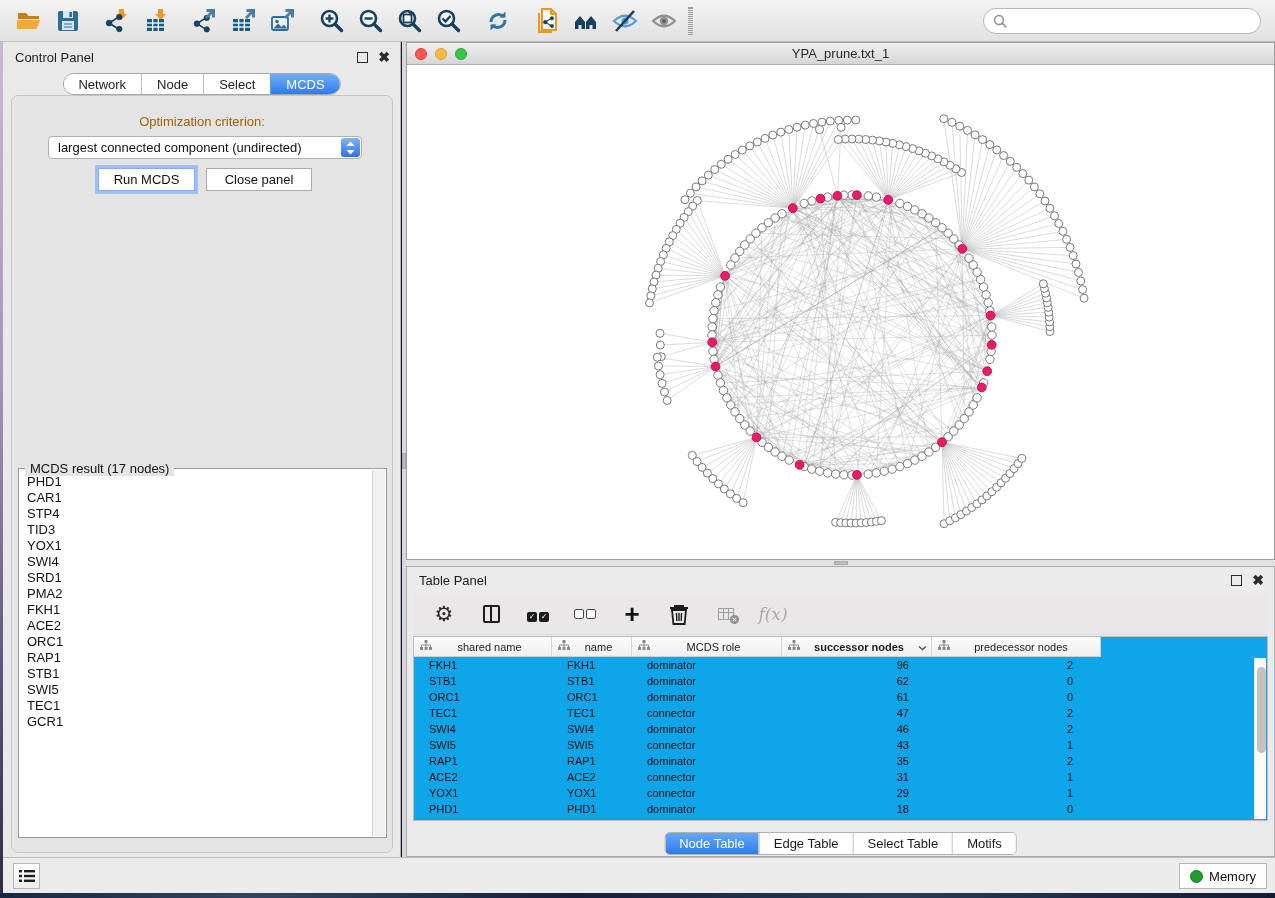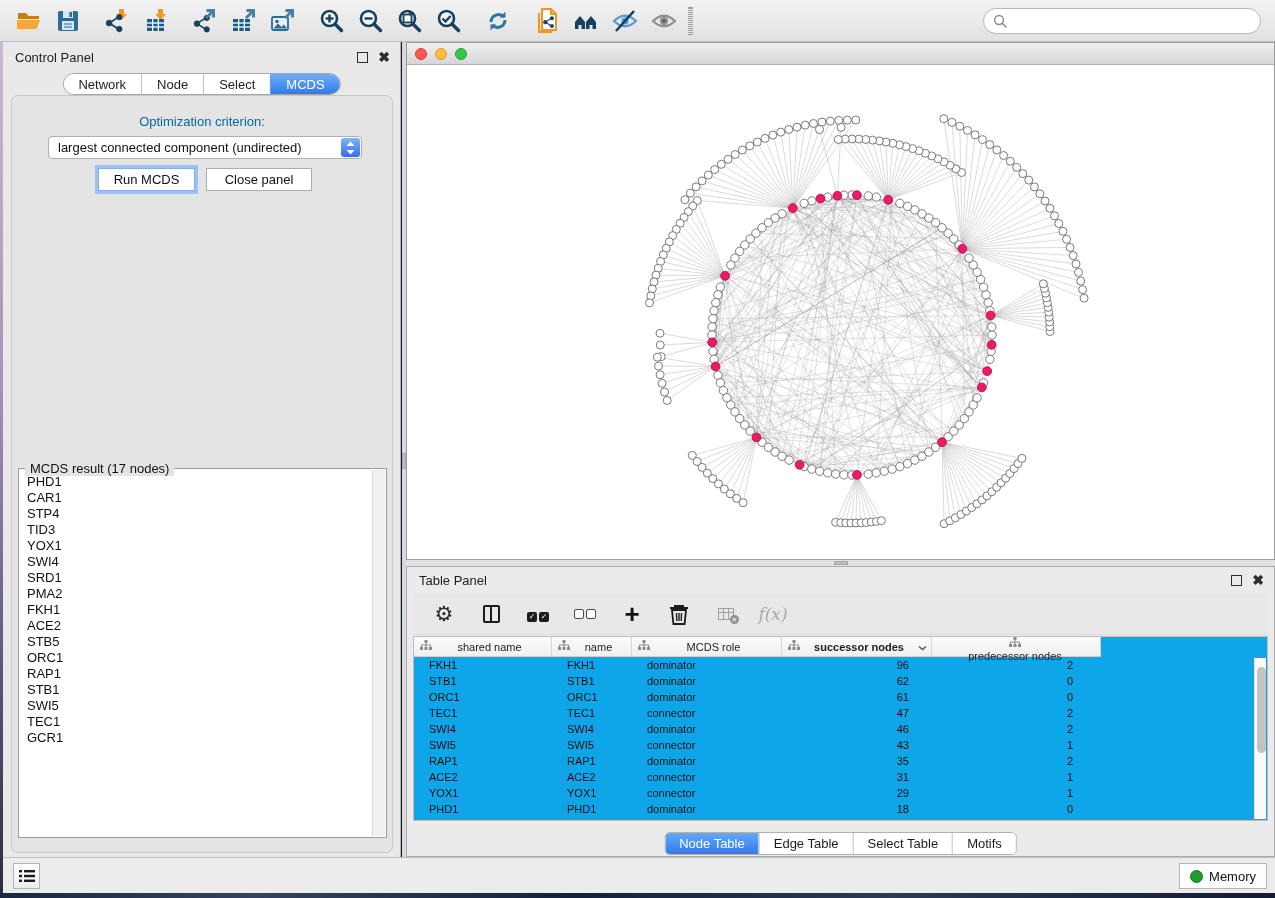--- a/index.html
+++ b/index.html
@@ -29,21 +29,21 @@
   .cp-header .spacer { flex:1; }
   .mini-float { width:11px; height:11px; border:1.6px solid #2c2c2c; display:inline-block; margin-right:10px; }
   .mini-close { font-size:14px; font-weight:bold; color:#2c2c2c; line-height:11px; }
   .cp-tabs { position:absolute; top:31px; left:50%; transform:translateX(-50%); display:flex; height:22px;
     border:1px solid #a6a6a6; border-radius:11px; overflow:hidden; background:#fff; z-index:3; }
   .cp-tab { padding:0 15px; font-size:13px; line-height:21px; color:#222; border-left:1px solid #bdbdbd; background:#fff; }
   .cp-tab:first-child { border-left:none; }
   .cp-tab.active { background:linear-gradient(#72aef7,#2e7bef); color:#fff; border-left-color:#5f97e0; }
   .cp-inner { position:absolute; left:8px; top:53px; width:382px; height:758px;
     background:#e4e4e4; border:1px solid #c7c7c7; border-radius:7px; }
-  .opt-label { position:absolute; top:18px; width:100%; text-align:center; font-size:13px; color:#0369a1; }
+  .opt-label { position:absolute; top:18px; width:100%; text-align:center; font-size:13px; color:#a16207; }
   .dropdown { position:absolute; left:36px; top:40px; width:314px; height:23px; background:#fff;
     border:1px solid #b1b1b1; border-radius:4px; font-size:13px; color:#111;
     display:flex; align-items:center; padding-left:9px; }
   .stepper { position:absolute; right:1px; top:1px; width:19px; height:19px; border-radius:3px;
     background:linear-gradient(#82b4f9,#2f6fe8); display:flex; flex-direction:column; align-items:center; justify-content:center; gap:2px; }
   .btn { position:absolute; height:23px; background:#fff; border:1px solid #ababab; border-radius:0;
     font-size:13px; color:#111; font-family:"Liberation Sans",sans-serif; }
   .btn-run { left:86px; top:72px; width:97px; border-color:#85aeee; box-shadow:0 0 0 3px rgba(90,155,255,.5); }
   .btn-close { left:194px; top:72px; width:106px; }
   .groupbox { position:absolute; left:6px; top:372px; width:369px; height:370px; border:1px solid #9a9a9a; background:#fff; }
@@ -322,21 +322,20 @@
             <div>PHD1</div>
             <div>CAR1</div>
             <div>STP4</div>
             <div>TID3</div>
             <div>YOX1</div>
             <div>SWI4</div>
             <div>SRD1</div>
             <div>PMA2</div>
             <div>FKH1</div>
             <div>ACE2</div>
-            <div>STB5</div>
             <div>ORC1</div>
             <div>RAP1</div>
             <div>STB1</div>
             <div>SWI5</div>
             <div>TEC1</div>
             <div>GCR1</div>
           </div>
         <div class="list-scroll"></div>
       </div>
     </div>
@@ -346,20 +345,21 @@
       <div class="v-grip"></div>
     </div>
 
   <div class="network-window">
     <div class="nw-titlebar">
       <div class="lights">
         <span class="light" style="background:#fc5753;border:1px solid #df3b38;"></span>
         <span class="light" style="background:#fdbc40;border:1px solid #de9b2d;"></span>
         <span class="light" style="background:#33c748;border:1px solid #27a336;"></span>
       </div>
+      <div class="nw-title">YPA_prune.txt_1</div>
     </div>
     <div class="nw-canvas">
       <svg id="net-svg" width="867" height="496" viewBox="0 0 867 496">
           <g stroke="#999999" stroke-opacity="0.38" stroke-width="0.7">
             <line x1="318.1" y1="210.8" x2="313.4" y2="222.1"></line>
             <line x1="318.1" y1="210.8" x2="528.6" y2="382.3"></line>
             <line x1="318.1" y1="210.8" x2="375.0" y2="391.2"></line>
             <line x1="318.1" y1="210.8" x2="515.0" y2="148.8"></line>
             <line x1="318.1" y1="210.8" x2="305.9" y2="286.3"></line>
             <line x1="318.1" y1="210.8" x2="428.7" y2="130.9"></line>
@@ -1161,21 +1161,21 @@
                 <rect x="0" y="7" width="3" height="3" fill="#8a8a8a"></rect>
                 <rect x="4.5" y="7" width="3" height="3" fill="#8a8a8a"></rect>
                 <rect x="9" y="7" width="3" height="3" fill="#8a8a8a"></rect>
                 <path d="M6 3v2M1.5 7V5h9v2M6 5v2" fill="none" stroke="#8a8a8a"></path>
               </svg></span>
             <span class="lbl">successor nodes</span>
             <span><svg width="9" height="6" viewBox="0 0 9 6">
                 <path d="M1 1.5l3.5 3L8 1.5" fill="none" stroke="#555" stroke-width="1.4"></path>
               </svg></span>
           </div>
-          <div class="th" style="width: 164px; flex-direction: column;">
+          <div class="th" style="width: 164px;">
             <span><svg width="12" height="11" viewBox="0 0 12 11">
                 <rect x="4.5" y="0" width="3" height="3" fill="#8a8a8a"></rect>
                 <rect x="0" y="7" width="3" height="3" fill="#8a8a8a"></rect>
                 <rect x="4.5" y="7" width="3" height="3" fill="#8a8a8a"></rect>
                 <rect x="9" y="7" width="3" height="3" fill="#8a8a8a"></rect>
                 <path d="M6 3v2M1.5 7V5h9v2M6 5v2" fill="none" stroke="#8a8a8a"></path>
               </svg></span>
             <span class="lbl">predecessor nodes</span>
           </div>
         </div>

